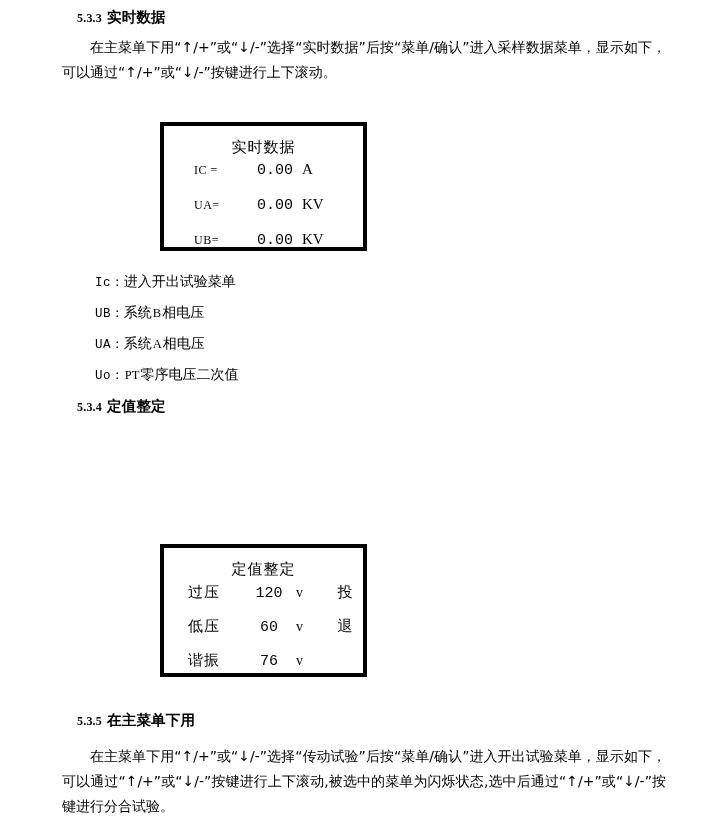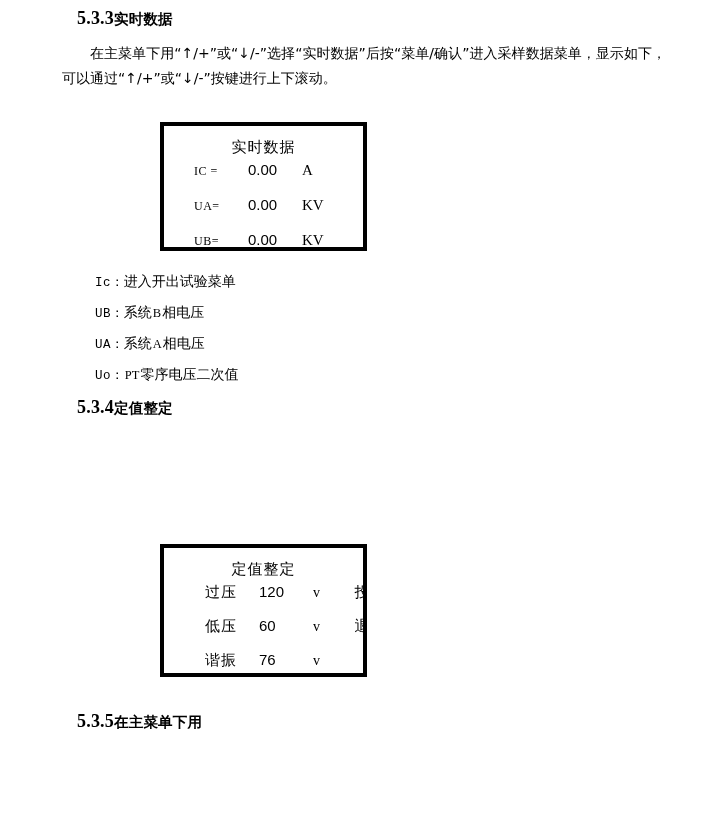--- a/index.html
+++ b/index.html
@@ -28,22 +28,22 @@
     left: 77px;
     font-family: "DejaVu Sans", "Liberation Sans", sans-serif;
     font-weight: bold;
     font-size: 14.5px;
     letter-spacing: 0.2px;
     white-space: nowrap;
   }
   .heading .num {
     font-family: "Liberation Serif", "DejaVu Serif", serif;
     font-weight: bold;
-    font-size: 18px;
-    margin-right: 0;
+    font-size: 12px;
+    margin-right: 5px;
   }
 
   
   .para {
     position: absolute;
     left: 62px;
     width: 604px;
     font-size: 14px;
     line-height: 25px;
     text-align: justify;
@@ -106,28 +106,27 @@
     font-family: "Liberation Serif", "DejaVu Serif", serif;
     font-size: 12px;
     width: 54px;
     flex: 0 0 54px;
     letter-spacing: 0.5px;
   }
   .lcd-row .c-label.cjk {
     font-family: "DejaVu Sans", "Liberation Sans", sans-serif;
     font-size: 15px;
     letter-spacing: 1px;
-    margin-left: 17px;
   }
   .lcd-row .c-value {
-    font-family: Liberation Sans, sans-serif;
+    font-family: Liberation Mono, monospace;
     font-size: 15px;
     width: 54px;
     flex: 0 0 54px;
-    text-align: left;
+    text-align: center;
   }
   .lcd-row .c-unit {
     font-family: "Liberation Serif", "DejaVu Serif", serif;
     font-size: 15px;
     width: 34px;
     flex: 0 0 34px;
     text-align: left;
   }
   .lcd-row .c-unit.narrow {
     font-size: 14px;
@@ -160,21 +159,21 @@
 </style>
 </head>
 <body>
 
 <div class="page">
 
   <div class="heading" style="top:8px;">
     <span class="num">5.3.3</span><span>实时数据</span>
   </div>
 
-  <div class="para" style="top:41px;">在主菜单下用“↑/+”或“↓/-”选择“实时数据”后按“菜单/确认”进入采样数据菜单，显示如下，可以通过“↑/+”或“↓/-”按键进行上下滚动。</div>
+  <div class="para" style="top:35px;">在主菜单下用“↑/+”或“↓/-”选择“实时数据”后按“菜单/确认”进入采样数据菜单，显示如下，可以通过“↑/+”或“↓/-”按键进行上下滚动。</div>
 
   <div class="lcdbox" id="box-realtime">
     <div class="lcd-title">实时数据</div>
 
     <div class="lcd-row">
       <span class="c-label">IC =</span>
       <span class="c-value">0.00</span>
       <span class="c-unit">A</span>
     </div>
 
@@ -233,14 +232,15 @@
       <span class="c-value">76</span>
       <span class="c-unit narrow">v</span>
       <span class="c-state"></span>
     </div>
   </div>
 
   <div class="heading" style="top:711px;">
     <span class="num">5.3.5</span><span>在主菜单下用</span>
   </div>
 
+  <div class="para" style="top:744px;">在主菜单下用“↑/+”或“↓/-”选择“传动试验”后按“菜单/确认”进入开出试验菜单，显示如下，可以通过“↑/+”或“↓/-”按键进行上下滚动,被选中的菜单为闪烁状态,选中后通过“↑/+”或“↓/-”按键进行分合试验。</div>
 
 </div>
 
 </body></html>

